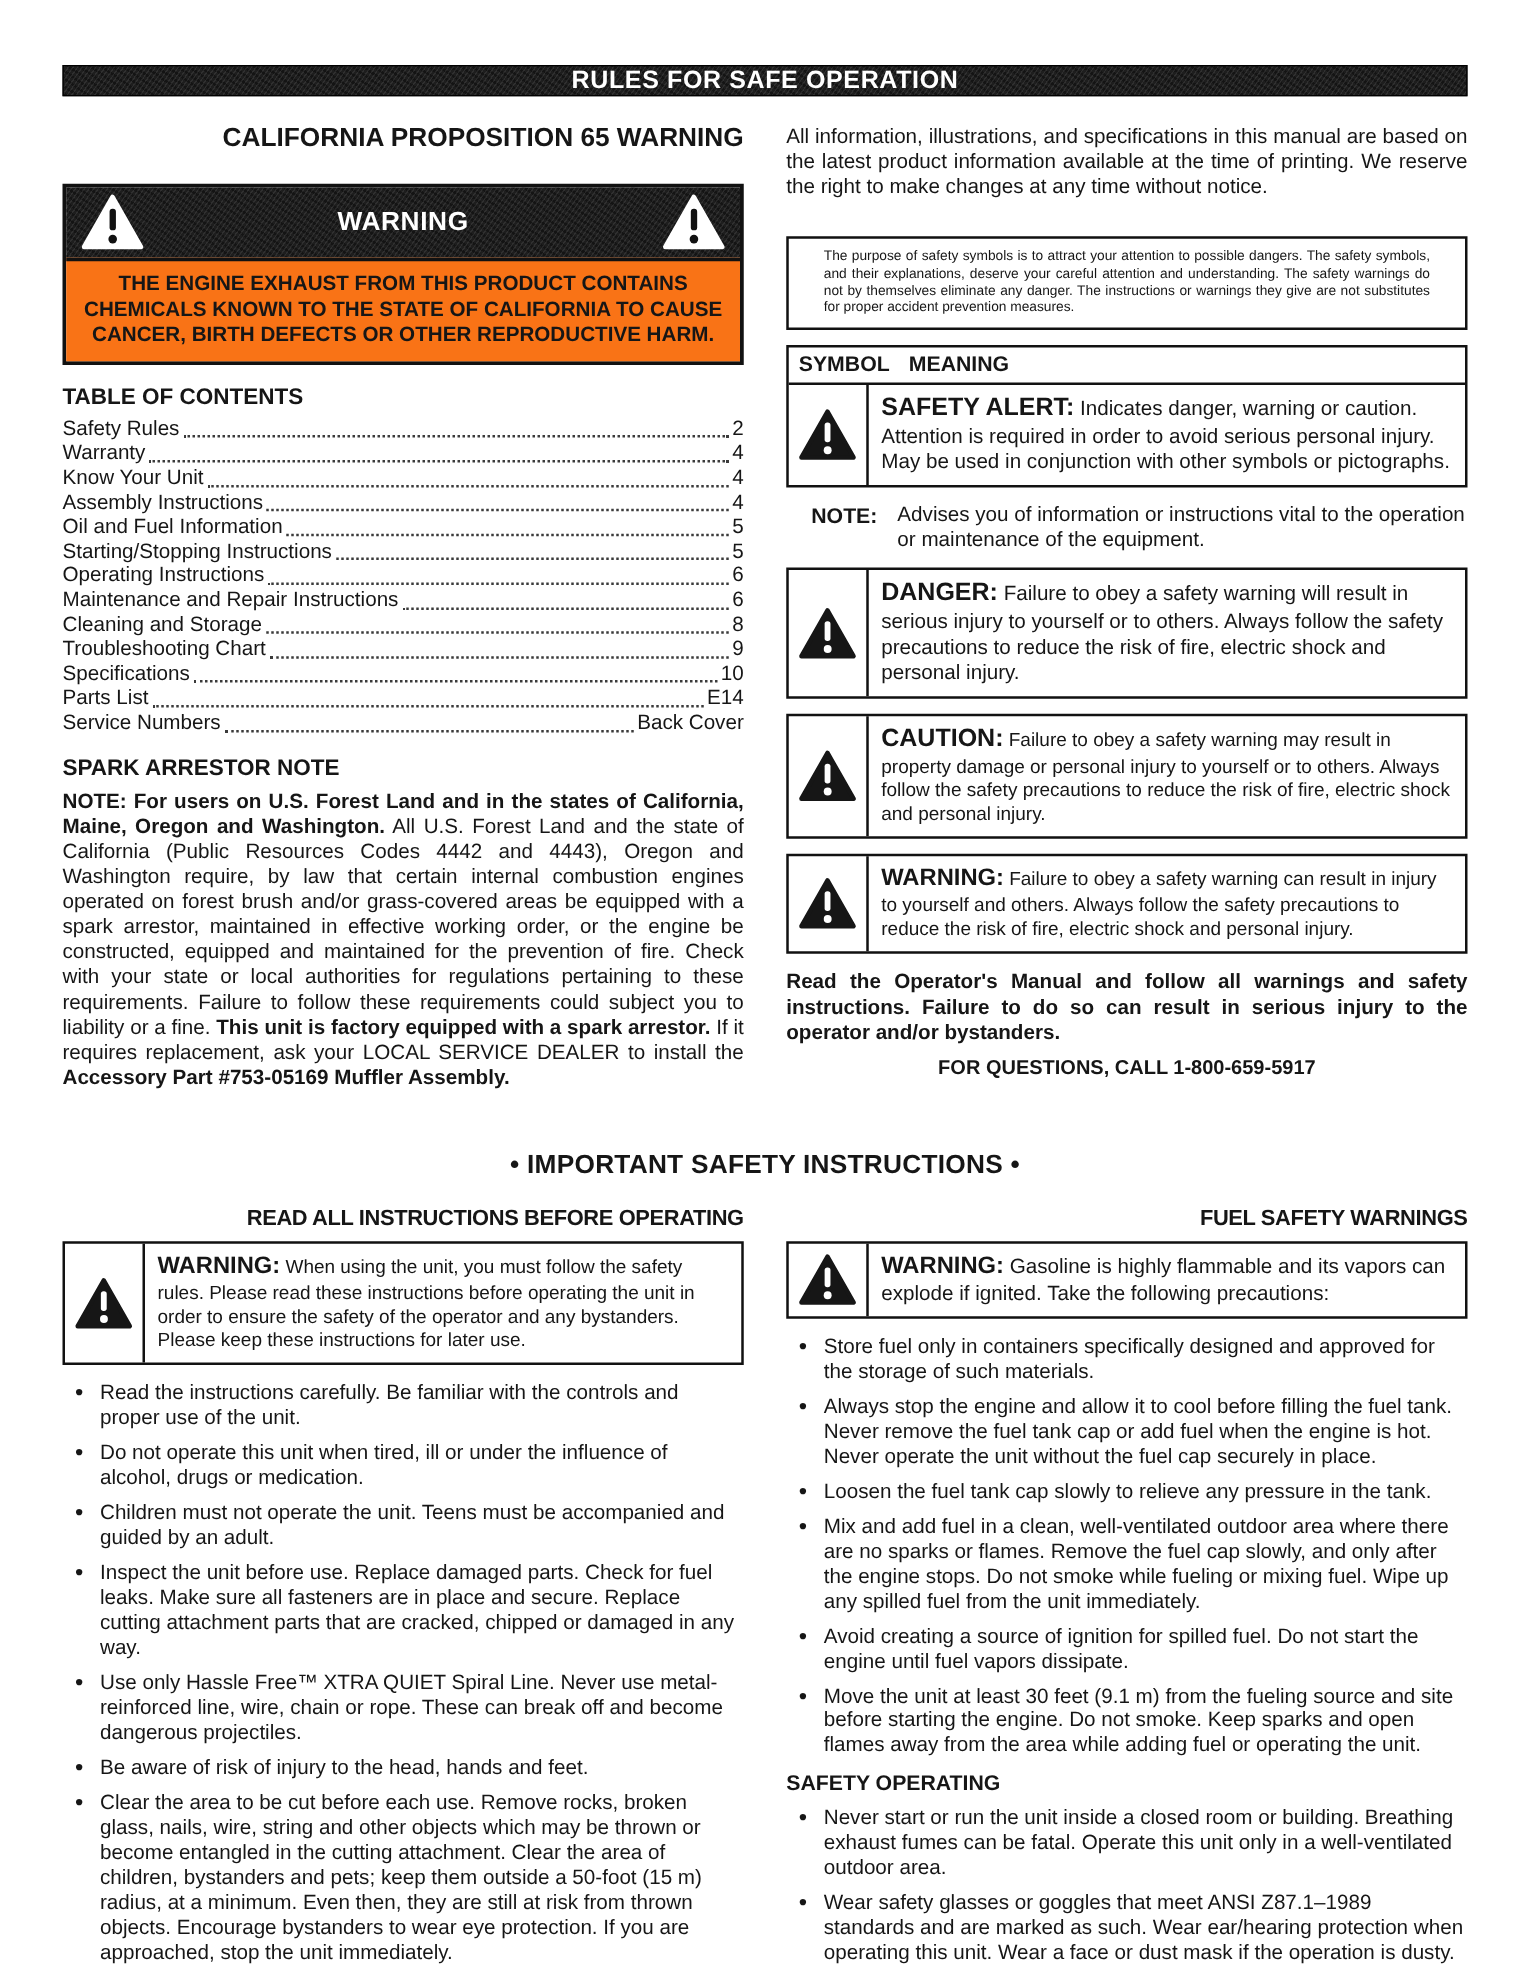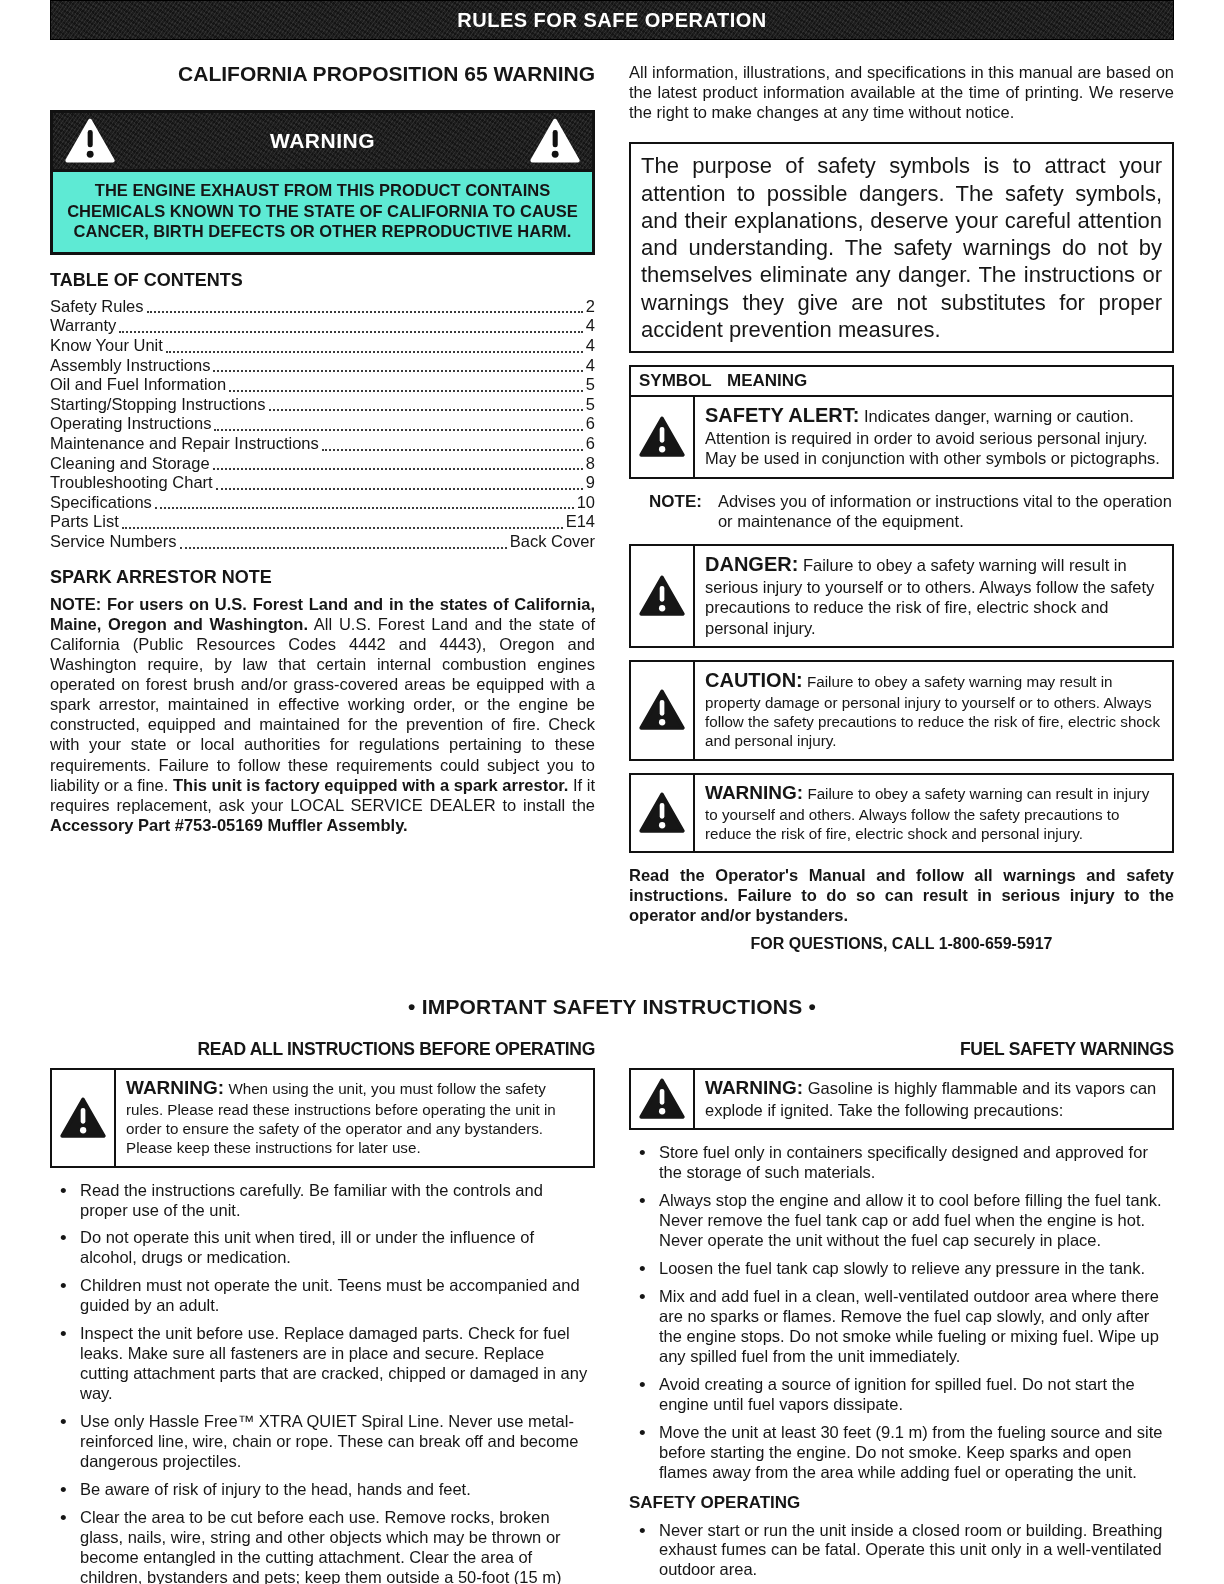--- a/index.html
+++ b/index.html
@@ -1,50 +1,50 @@
 <!DOCTYPE html>
 <html><head>
 <meta charset="utf-8">
 <style>
   * { margin:0; padding:0; box-sizing:border-box; }
   html,body { width:1224px; height:1584px; background:#ffffff; }
   body { font-family:"Liberation Sans", sans-serif; color:#161616; overflow:hidden; }
   .page { position:relative; height:100%; padding:0 50px; }
 
-  .top-bar { height:40px; display:flex; align-items:center; justify-content:center;
+  .top-bar { margin-top:52px; height:25px; display:flex; align-items:center; justify-content:center;
     background:#1e1e1e;
     background-image:repeating-linear-gradient(125deg, rgba(255,255,255,.08) 0 1px, transparent 1px 3px),
                      repeating-linear-gradient(35deg, rgba(0,0,0,.35) 0 2px, transparent 2px 5px);
     color:#fff; font-weight:bold; font-size:20px; letter-spacing:.5px; border:1px solid #000; }
 
   .cols { display:flex; gap:34px; margin-top:16px; }
   .col { flex:1 1 0; min-width:0; }
 
   .center-head { text-align:right; font-size:21px; font-weight:bold; margin:6px 0 24px; }
 
   .warn-banner { border:3px solid #111; }
   .warn-banner-head { height:56px; display:flex; align-items:center; padding:0 12px; gap:24px;
     background:#1e1e1e;
     background-image:repeating-linear-gradient(125deg, rgba(255,255,255,.08) 0 1px, transparent 1px 3px),
                      repeating-linear-gradient(35deg, rgba(0,0,0,.35) 0 2px, transparent 2px 5px); }
   .warn-banner-title { flex:1; text-align:center; color:#fff; font-weight:bold; font-size:21px; letter-spacing:.5px; }
-  .warn-banner-body { border-top:3px solid #111; background:#5eead4; padding:8px 4px 10px; text-align:center;
+  .warn-banner-body { border-top:3px solid #111; background:#f97316; padding:8px 4px 10px; text-align:center;
     font-weight:bold; font-size:16.5px; line-height:1.25; }
 
   .sect-head { font-size:18px; font-weight:bold; margin:15px 0 6px; }
   .toc-row { display:flex; align-items:baseline; font-size:16.5px; line-height:19.6px; }
   .toc-label { white-space:nowrap; }
   .toc-dots { flex:1; margin:0 3px 3px; border-bottom:2px dotted #3b3b3b; align-self:flex-end; }
   .toc-page { white-space:nowrap; }
 
   p.just { text-align:justify; font-size:16.5px; line-height:1.22; margin:6px 0; }
   .b { font-weight:bold; }
   .center { text-align:center; }
 
-  .box.pad { border:2px solid #111; padding:8px 10px; font-size:22px; line-height:1.24; text-align:justify; margin:20px 0 12px; }
+  .box.pad { border:2px solid #111; padding:8px 28px; font-size:11px; line-height:1.24; text-align:justify; margin:30px 0 12px; }
 
   .sym-table { border:2.5px solid #111; margin:12px 0 0; }
   .sym-head { display:flex; border-bottom:2.5px solid #111; font-weight:bold; font-size:17px; padding:4px 8px; }
   .sym-head .c1 { width:88px; }
   .sym-row { display:flex; }
   .icon-cell { width:64px; min-width:64px; border-right:2.5px solid #111; display:flex; align-items:center; justify-content:center; padding:8px 2px; }
   .txt-cell { flex:1; padding:6px 10px 8px; font-size:16.5px; line-height:1.24; }
   .lead { font-weight:bold; font-size:20px; }
   .lead.md { font-size:19px; }
 

